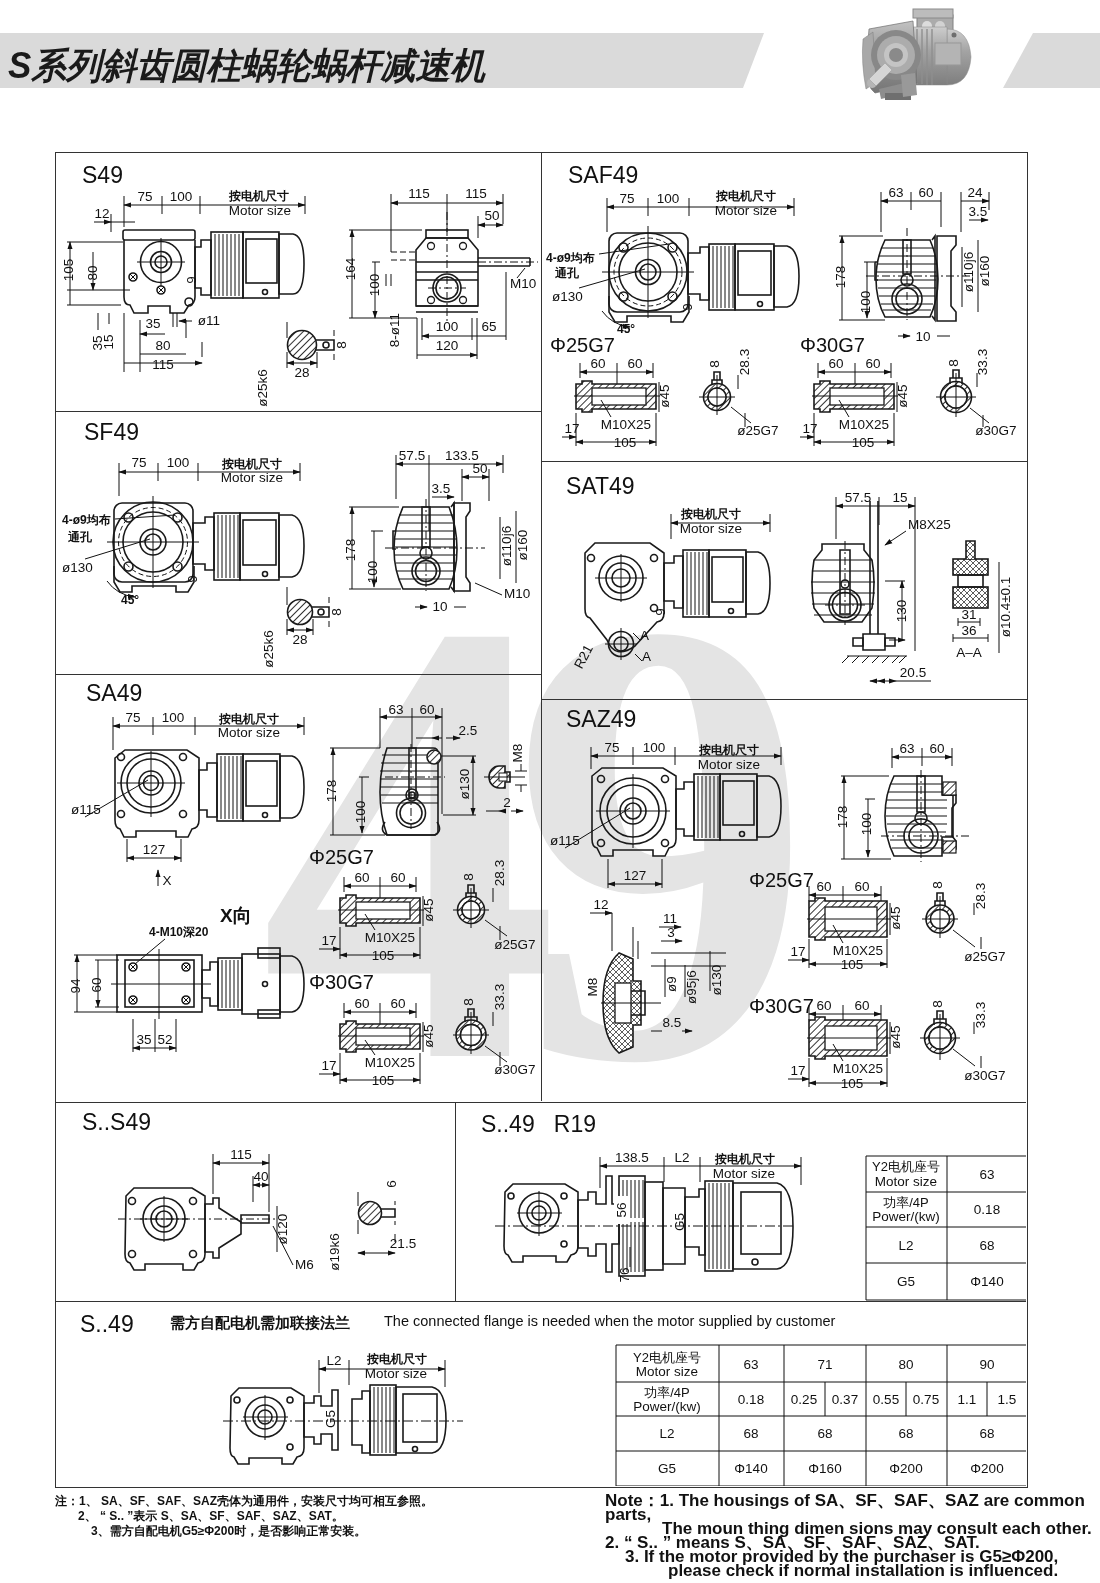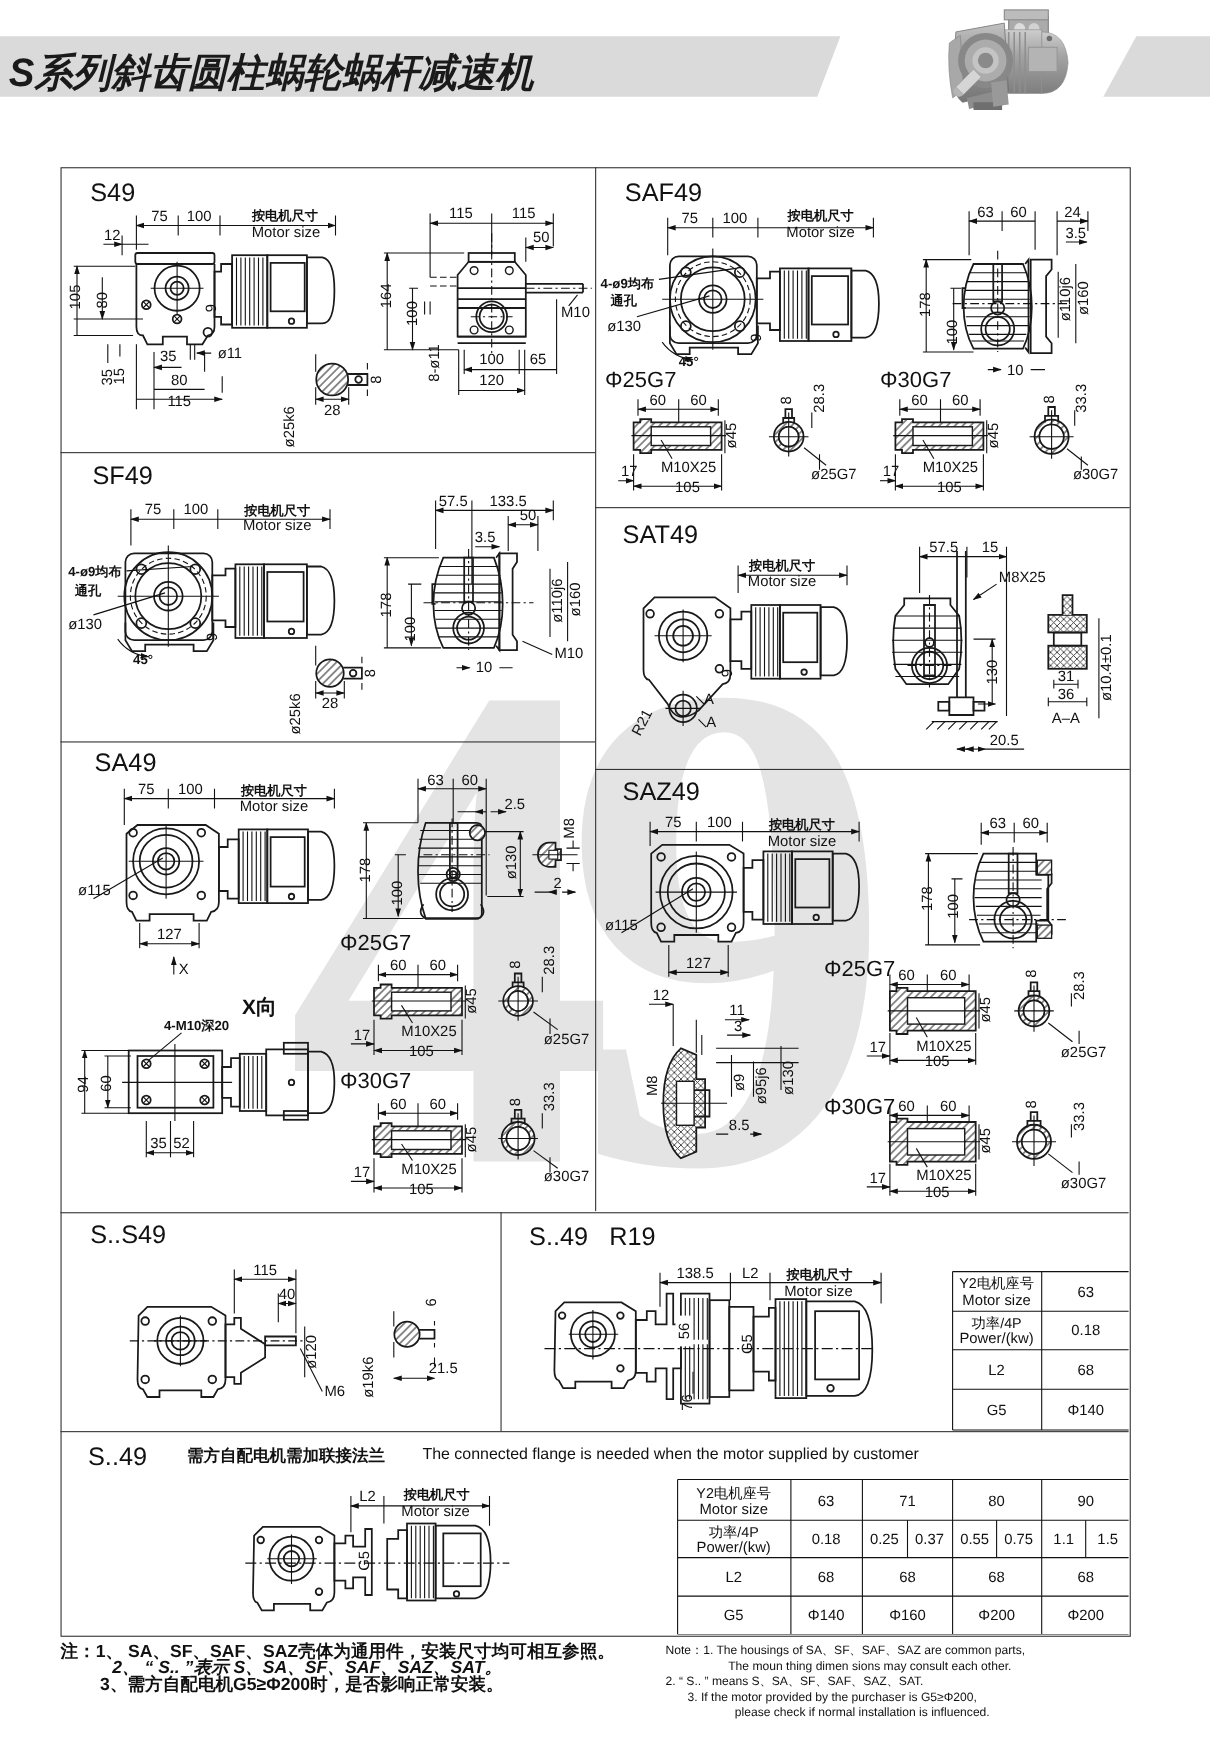--- a/index.html
+++ b/index.html
@@ -1048,25 +1048,25 @@
     <text class="dt" x="851" y="137" text-anchor="middle">68</text>
     <text class="dt" x="932" y="137" text-anchor="middle">68</text>
     <text class="dt" x="612" y="172" text-anchor="middle">G5</text>
     <text class="dt" x="696" y="172" text-anchor="middle">Φ140</text>
     <text class="dt" x="770" y="172" text-anchor="middle">Φ160</text>
     <text class="dt" x="851" y="172" text-anchor="middle">Φ200</text>
     <text class="dt" x="932" y="172" text-anchor="middle">Φ200</text>
   </g>
 </svg>
 
-<div class="abs" style="left:55px;top:1494px;font-size:16px;line-height:15px;color:#111;font-weight:bold;">
+<div class="abs" style="left:55px;top:1494px;font-size:12px;line-height:15px;color:#111;font-weight:bold;">
 注：1、  SA、SF、SAF、SAZ壳体为通用件，安装尺寸均可相互参照。<br>
-<span style="margin-left:47px;font-style:italic;">2、 “ S.. ”表示 S、SA、SF、SAF、SAZ、SAT。</span><br>
+<span style="margin-left:23px;">2、 “ S.. ”表示 S、SA、SF、SAF、SAZ、SAT。</span><br>
 <span style="margin-left:36px;">3、需方自配电机G5≥Φ200时，是否影响正常安装。</span>
 </div>
 
-<div class="abs" style="left:605px;top:1494px;font-size:11px;line-height:14px;color:#111;">
+<div class="abs" style="left:605px;top:1494px;font-size:17px;line-height:14px;color:#111;font-weight:bold;">
 Note：1.  The housings of SA、SF、SAF、SAZ are common parts,<br>
 <span style="margin-left:57px;">The moun thing dimen sions may consult each other.</span><br>
 <span style="">2. “ S.. ”  means  S、SA、SF、SAF、SAZ、SAT.</span><br>
 <span style="margin-left:20px;">3.  If the motor provided by the purchaser is G5≥Φ200,</span><br>
 <span style="margin-left:63px;">please check if normal installation is influenced.</span>
 </div>
 
 </body></html>

